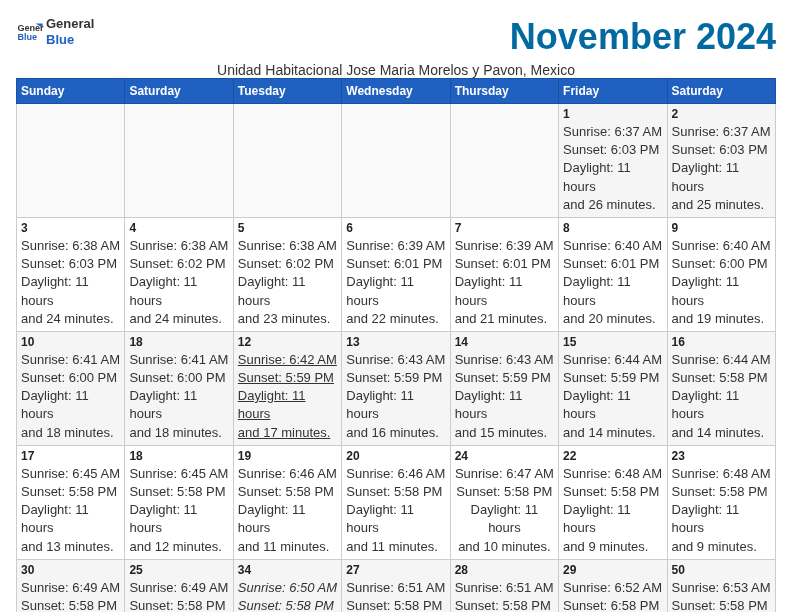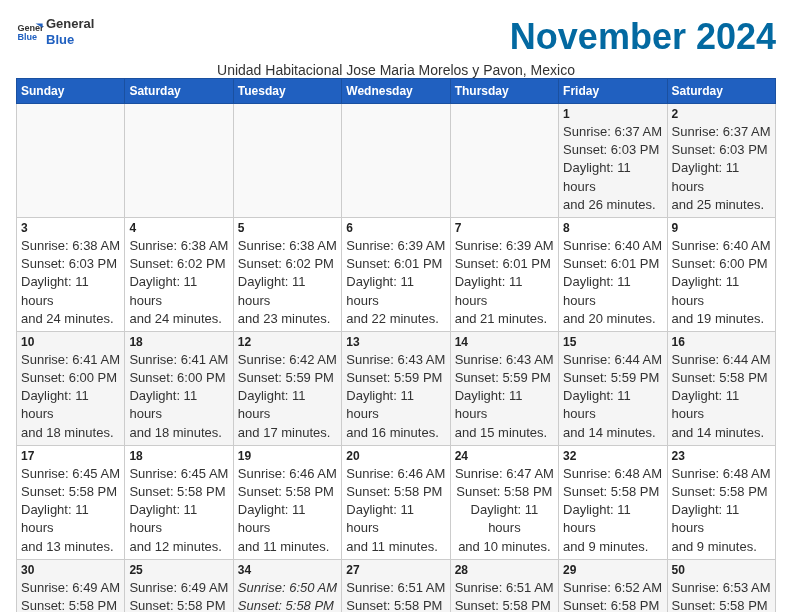--- a/index.html
+++ b/index.html
@@ -205,21 +205,21 @@
         </td>
         <td>
           <span class="day-number">18</span>
           <div class="day-info" style="white-space: pre-line;">Sunrise: 6:41 AM
 Sunset: 6:00 PM
 Daylight: 11 hours
 and 18 minutes.</div>
         </td>
         <td>
           <span class="day-number">12</span>
-          <div class="day-info" style="white-space: pre-line;">Sunrise: 6:42 AM
+          <div class="day-info" style="white-space: pre-line; text-decoration: underline;">Sunrise: 6:42 AM
 Sunset: 5:59 PM
 Daylight: 11 hours
 and 17 minutes.</div>
         </td>
         <td>
           <span class="day-number">13</span>
           <div class="day-info" style="white-space: pre-line;">Sunrise: 6:43 AM
 Sunset: 5:59 PM
 Daylight: 11 hours
 and 16 minutes.</div>
@@ -276,21 +276,21 @@
 and 11 minutes.</div>
         </td>
         <td>
           <span class="day-number">24</span>
           <div class="day-info" style="white-space: pre-line; text-align: center;">Sunrise: 6:47 AM
 Sunset: 5:58 PM
 Daylight: 11 hours
 and 10 minutes.</div>
         </td>
         <td>
-          <span class="day-number">32</span>
+          <span class="day-number">22</span>
           <div class="day-info" style="white-space: pre-line;">Sunrise: 6:48 AM
 Sunset: 5:58 PM
 Daylight: 11 hours
 and 9 minutes.</div>
         </td>
         <td>
           <span class="day-number">23</span>
           <div class="day-info" style="white-space: pre-line;">Sunrise: 6:48 AM
 Sunset: 5:58 PM
 Daylight: 11 hours

